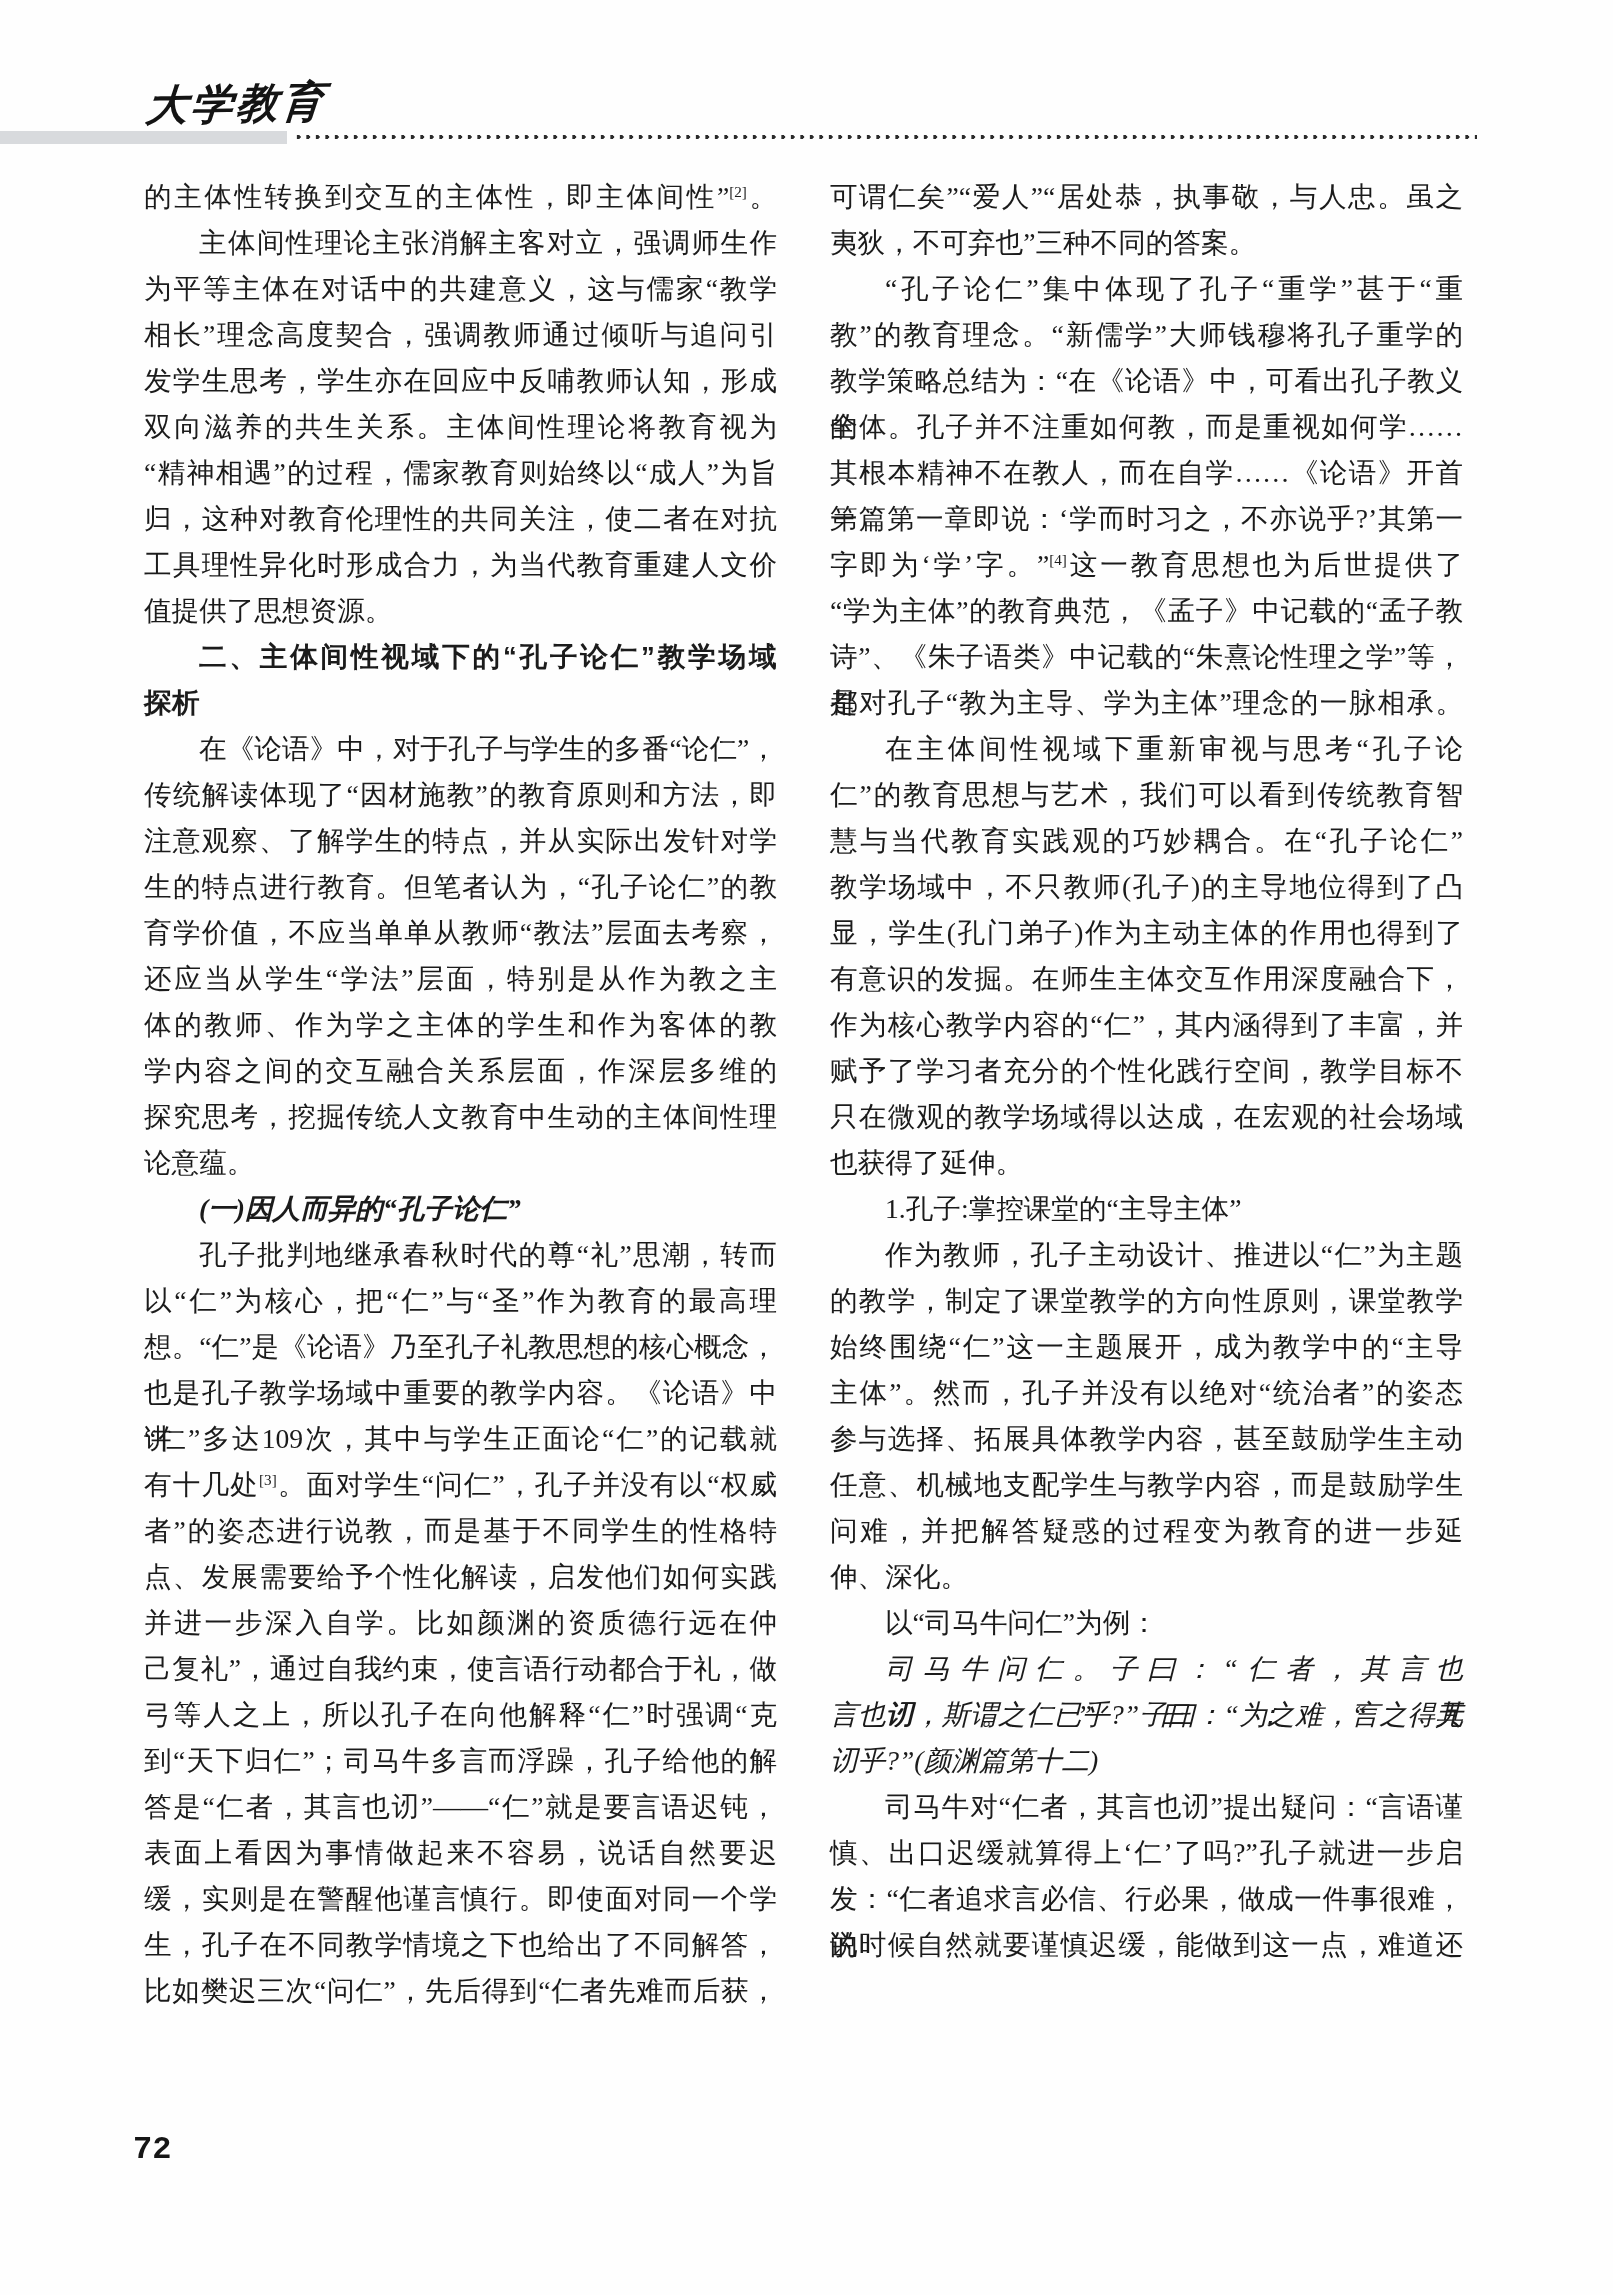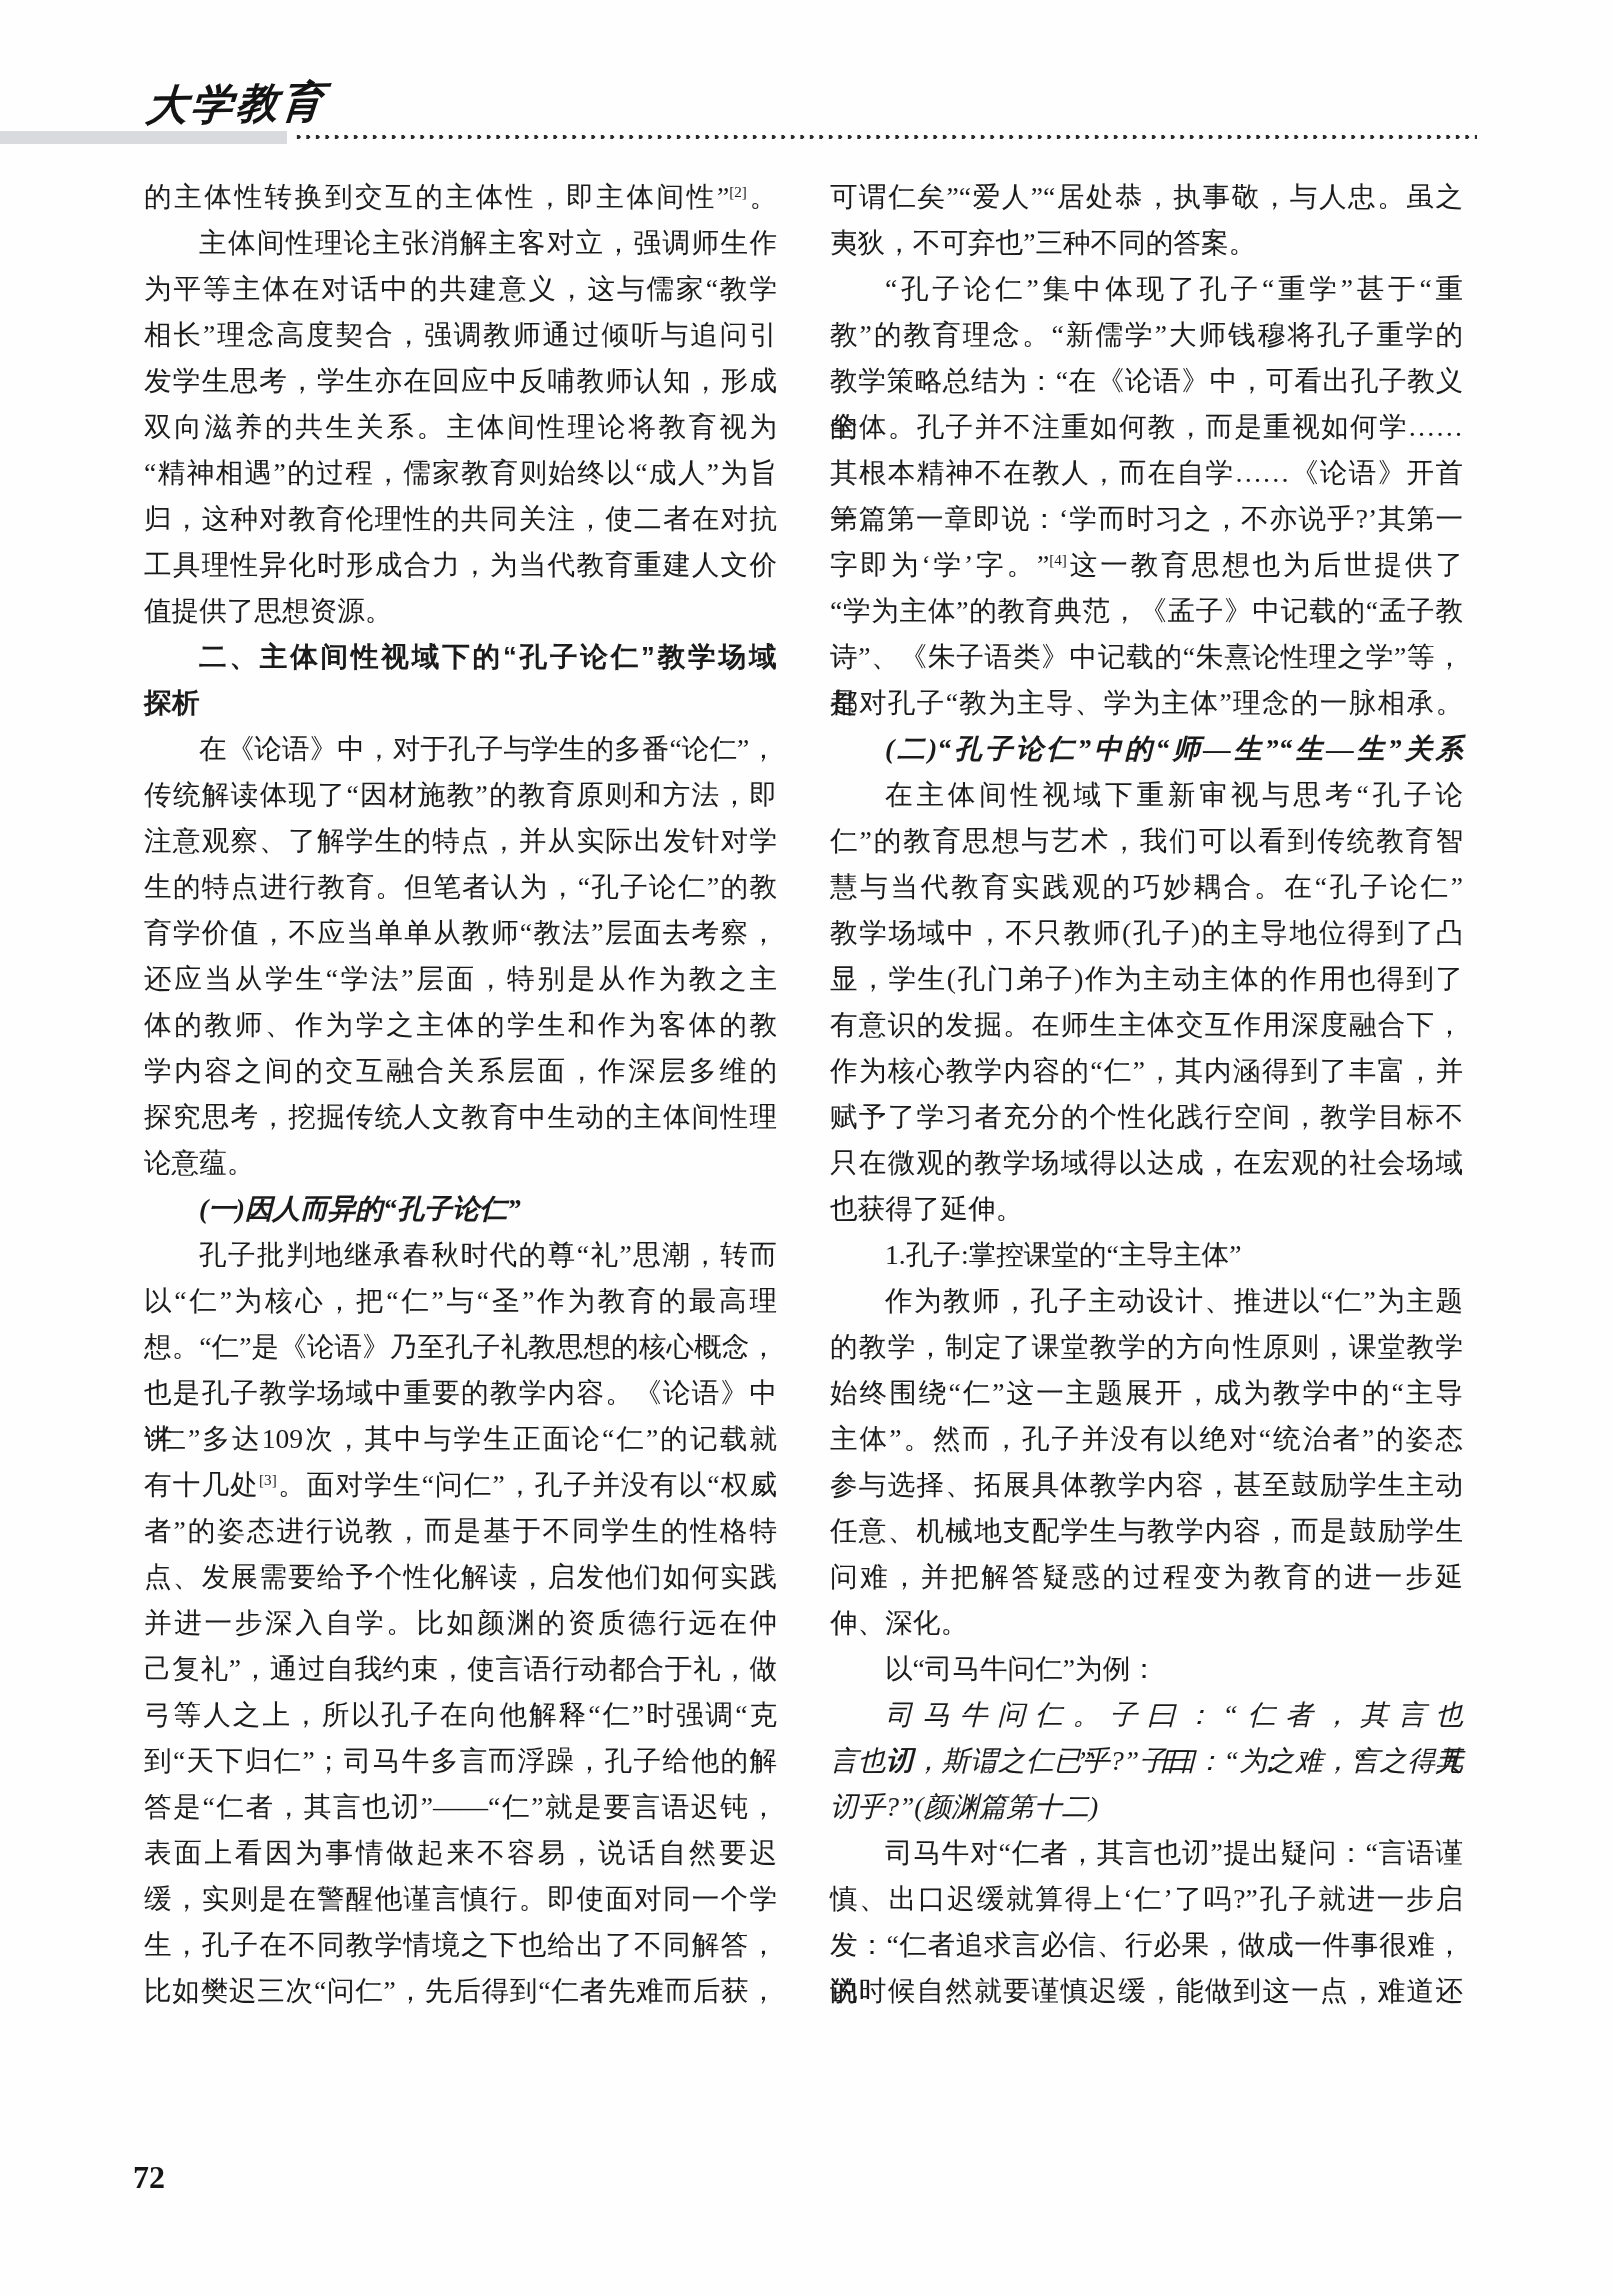--- a/index.html
+++ b/index.html
@@ -51,23 +51,22 @@
   .ln.hk{font-weight:700;font-style:italic;}
   .ln.k{font-style:italic;}
   .ln sup{
     font-size:0.55em;vertical-align:0.6em;line-height:0;letter-spacing:0;
   }
 
   
   .page-number{
     position:absolute;left:133px;top:2131px;
     font-size:32px;font-weight:bold;
-    font-family:Liberation Serif, serif;
+    font-family:Liberation Mono, monospace;
     color:#161616;
-    margin-top:28px;
   }
 </style>
 </head>
 <body>
 
 <div class="page">
 
   <div class="logo">大学教育</div>
 
   <div class="header-bar"></div>
@@ -123,21 +122,20 @@
       <div class="ln ind jst">“孔子论仁”集中体现了孔子“重学”甚于“重</div>
       <div class="ln jst">教”的教育理念。“新儒学”大师钱穆将孔子重学的</div>
       <div class="ln jst">教学策略总结为：“在《论语》中，可看出孔子教义的</div>
       <div class="ln jst">全体。孔子并不注重如何教，而是重视如何学……</div>
       <div class="ln jst">其根本精神不在教人，而在自学……《论语》开首第</div>
       <div class="ln jst">一篇第一章即说：‘学而时习之，不亦说乎?’其第一</div>
       <div class="ln jst">字即为‘学’字。”<sup>[4]</sup>这一教育思想也为后世提供了</div>
       <div class="ln jst">“学为主体”的教育典范，《孟子》中记载的“孟子教</div>
       <div class="ln jst">诗”、《朱子语类》中记载的“朱熹论性理之学”等，都</div>
       <div class="ln jst">是对孔子“教为主导、学为主体”理念的一脉相承。</div>
-      <div class="ln hk ind jst">(二)“孔子论仁”中的“师—生”“生—生”关系</div>
       <div class="ln ind jst">在主体间性视域下重新审视与思考“孔子论</div>
       <div class="ln jst">仁”的教育思想与艺术，我们可以看到传统教育智</div>
       <div class="ln jst">慧与当代教育实践观的巧妙耦合。在“孔子论仁”</div>
       <div class="ln jst">教学场域中，不只教师(孔子)的主导地位得到了凸</div>
       <div class="ln jst">显，学生(孔门弟子)作为主动主体的作用也得到了</div>
       <div class="ln jst">有意识的发掘。在师生主体交互作用深度融合下，</div>
       <div class="ln jst">作为核心教学内容的“仁”，其内涵得到了丰富，并</div>
       <div class="ln jst">赋予了学习者充分的个性化践行空间，教学目标不</div>
       <div class="ln jst">只在微观的教学场域得以达成，在宏观的社会场域</div>
       <div class="ln">也获得了延伸。</div>

